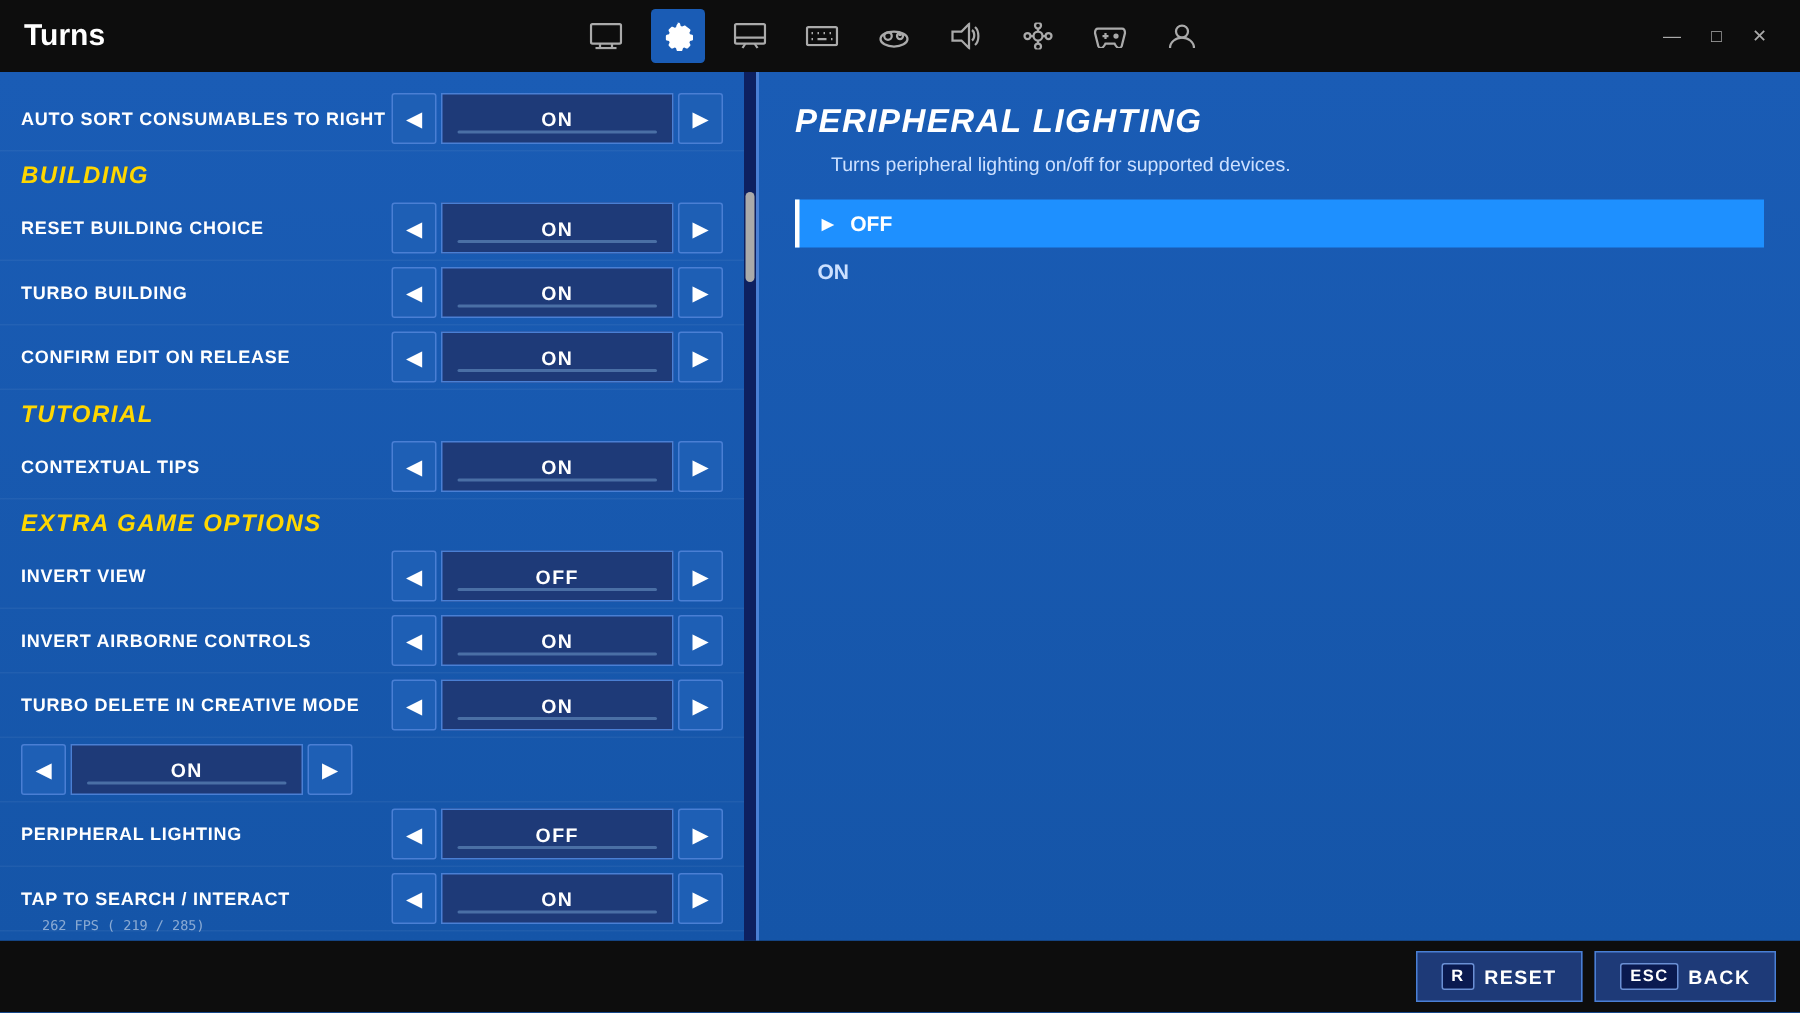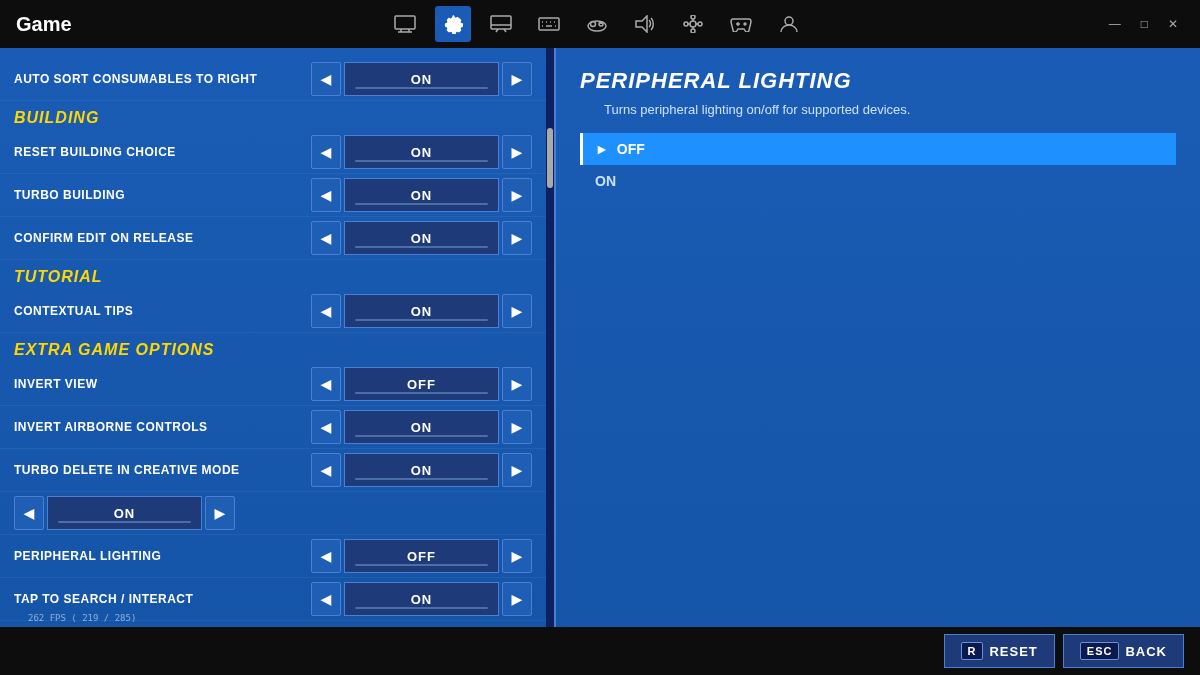--- a/index.html
+++ b/index.html
@@ -61,21 +61,21 @@
     }
 
     
     .main-layout {
       display: flex;
       height: calc(675px - 48px - 48px);
     }
 
     
     .left-panel {
-      width: 546px;
+      width: 496px;
       padding: 10px 0;
       overflow-y: auto;
       background: linear-gradient(180deg, #1a5cb5 0%, #1555a8 100%);
       scrollbar-width: thin;
       scrollbar-color: #4a7fd4 #1a5cb5;
     }
     .left-panel::-webkit-scrollbar { width: 8px; }
     .left-panel::-webkit-scrollbar-track { background: #1a5cb5; }
     .left-panel::-webkit-scrollbar-thumb { background: #4a7fd4; border-radius: 4px; }
 
@@ -252,21 +252,21 @@
       left: 28px;
       font-size: 9px;
       color: rgba(255,255,255,0.5);
       font-family: monospace;
     }
   </style>
 </head>
 <body>
 
 <div class="title-bar">
-  <span class="title-bar-title">Game</span>
+  <span class="title-bar-title">Turns</span>
   <div class="title-bar-icons">
     <div class="title-icon">
       <svg width="22" height="18" viewBox="0 0 22 18" fill="currentColor">
           <rect x="1" y="1" width="20" height="13" rx="1" stroke="currentColor" stroke-width="1.5" fill="none"></rect>
           <line x1="7" y1="14" x2="7" y2="17" stroke="currentColor" stroke-width="1.5"></line>
           <line x1="15" y1="14" x2="15" y2="17" stroke="currentColor" stroke-width="1.5"></line>
           <line x1="4" y1="17" x2="18" y2="17" stroke="currentColor" stroke-width="1.5"></line>
         </svg>
     </div>
     <div class="title-icon active">

